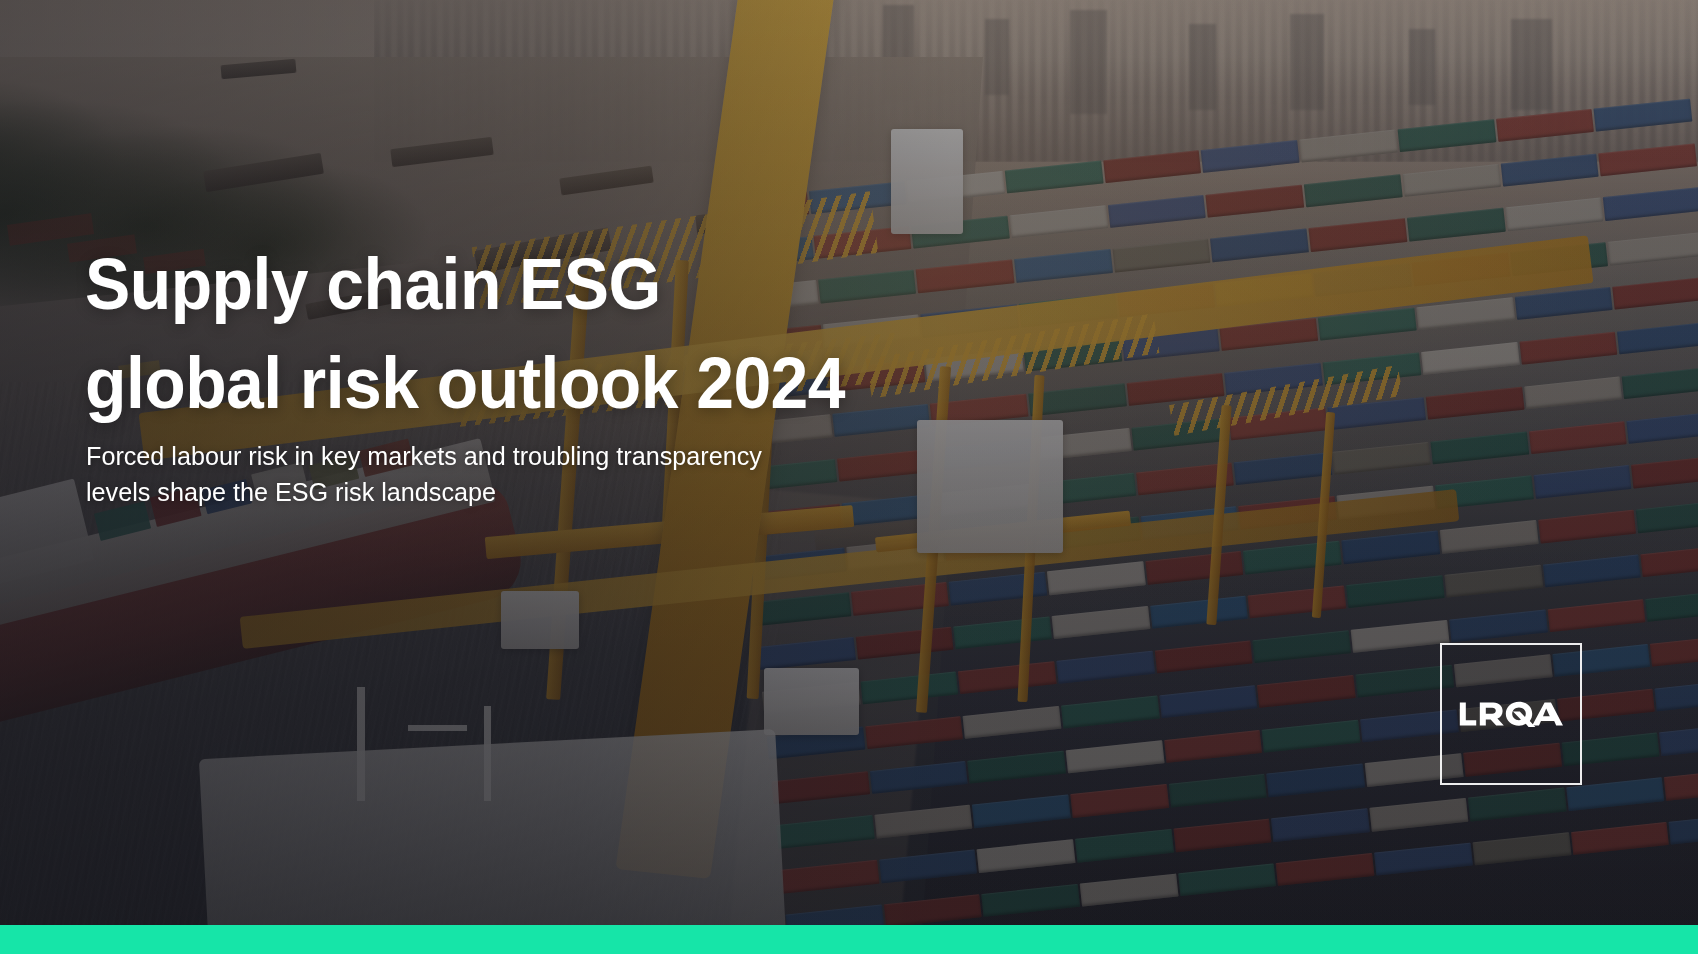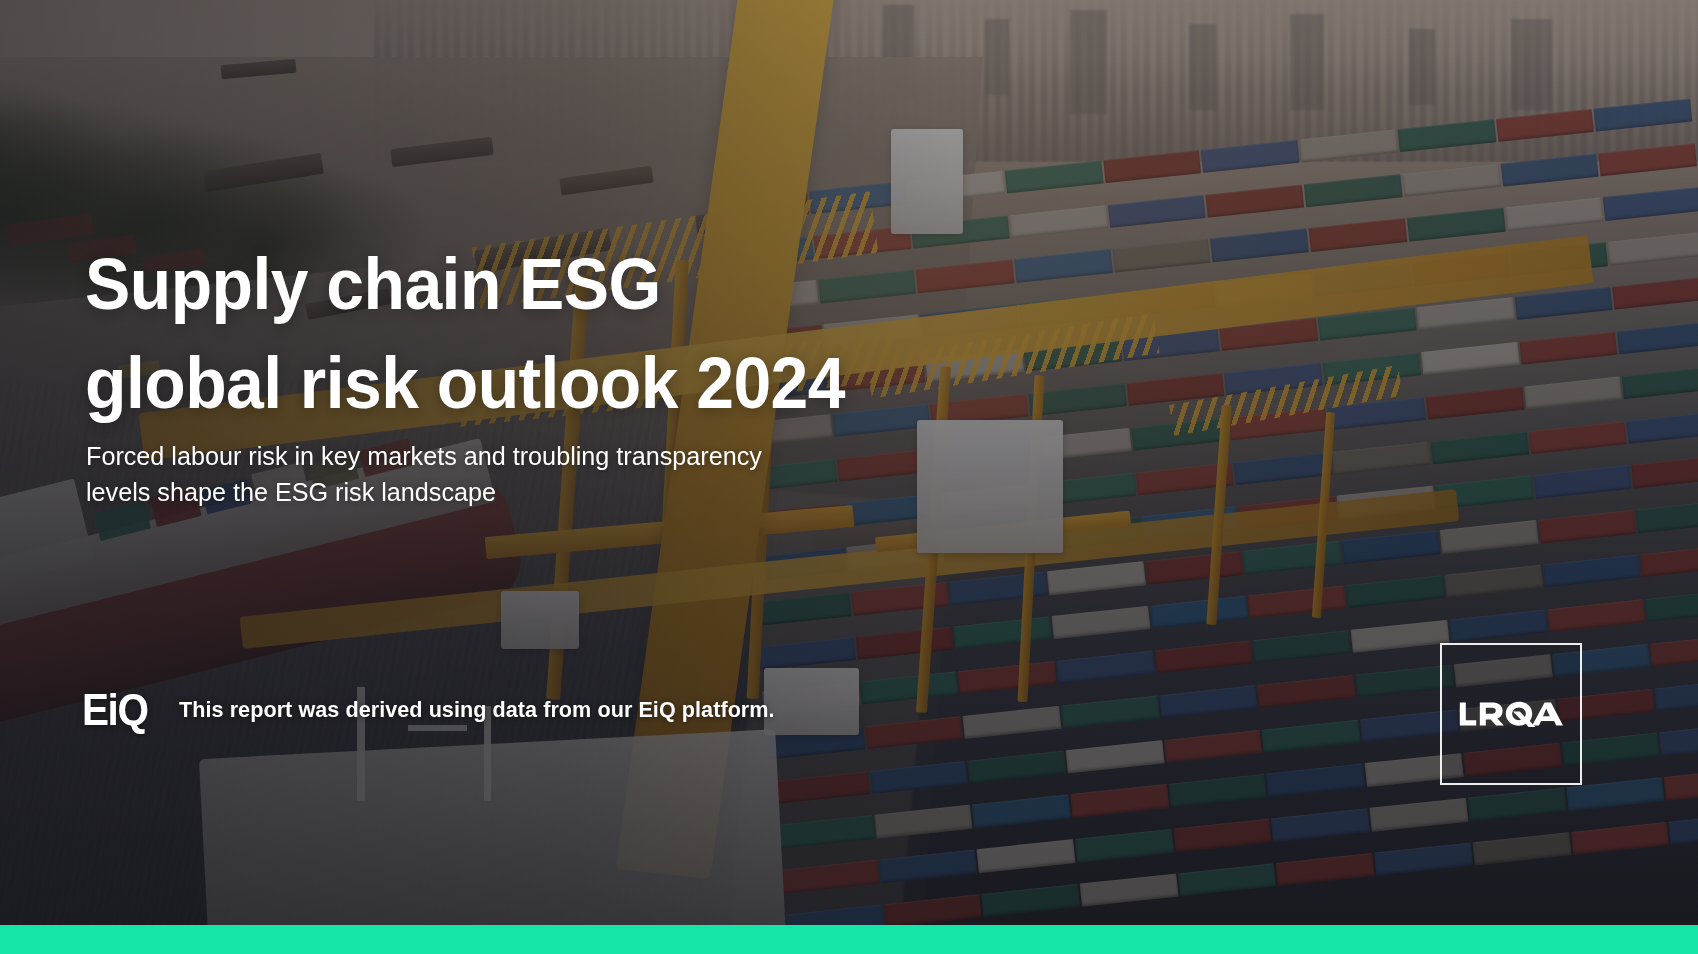--- a/index.html
+++ b/index.html
@@ -547,24 +547,20 @@
   </div>
 
   <div class="content">
 
     <h1 class="title">Supply chain ESG
 global risk outlook 2024</h1>
 
     <p class="subtitle">Forced labour risk in key markets and troubling transparency
 levels shape the ESG risk landscape</p>
 
-    <div class="eiq-row">
-      <span class="eiq-logo">EiQ</span>
-      <span class="eiq-credit">This report was derived using data from our EiQ platform.</span>
-    </div>
 
     <div class="lrqa-box">
       <svg class="lrqa-mark" viewBox="0 0 260 66" aria-hidden="true">
         <g fill="#ffffff">
 
           <path d="M2 4 h15 v44 h26 v13 H2 Z"></path>
 
           <path d="M52 4 h34 c14 0 23 9 23 21 0 9-5 16-13 19l16 17h-19l-14-15h-12v15H52Z
                    M67 17v15h16c5 0 9-3 9-7.5S88 17 83 17Z"></path>
 

